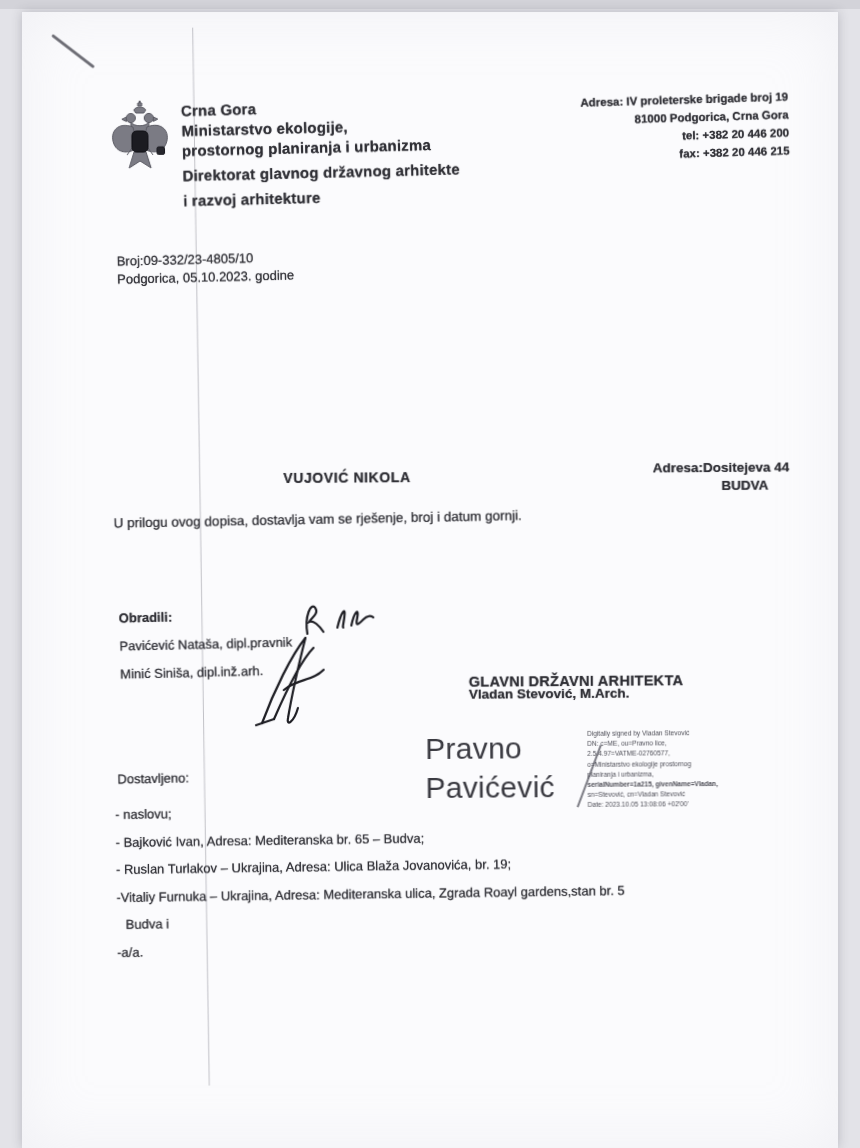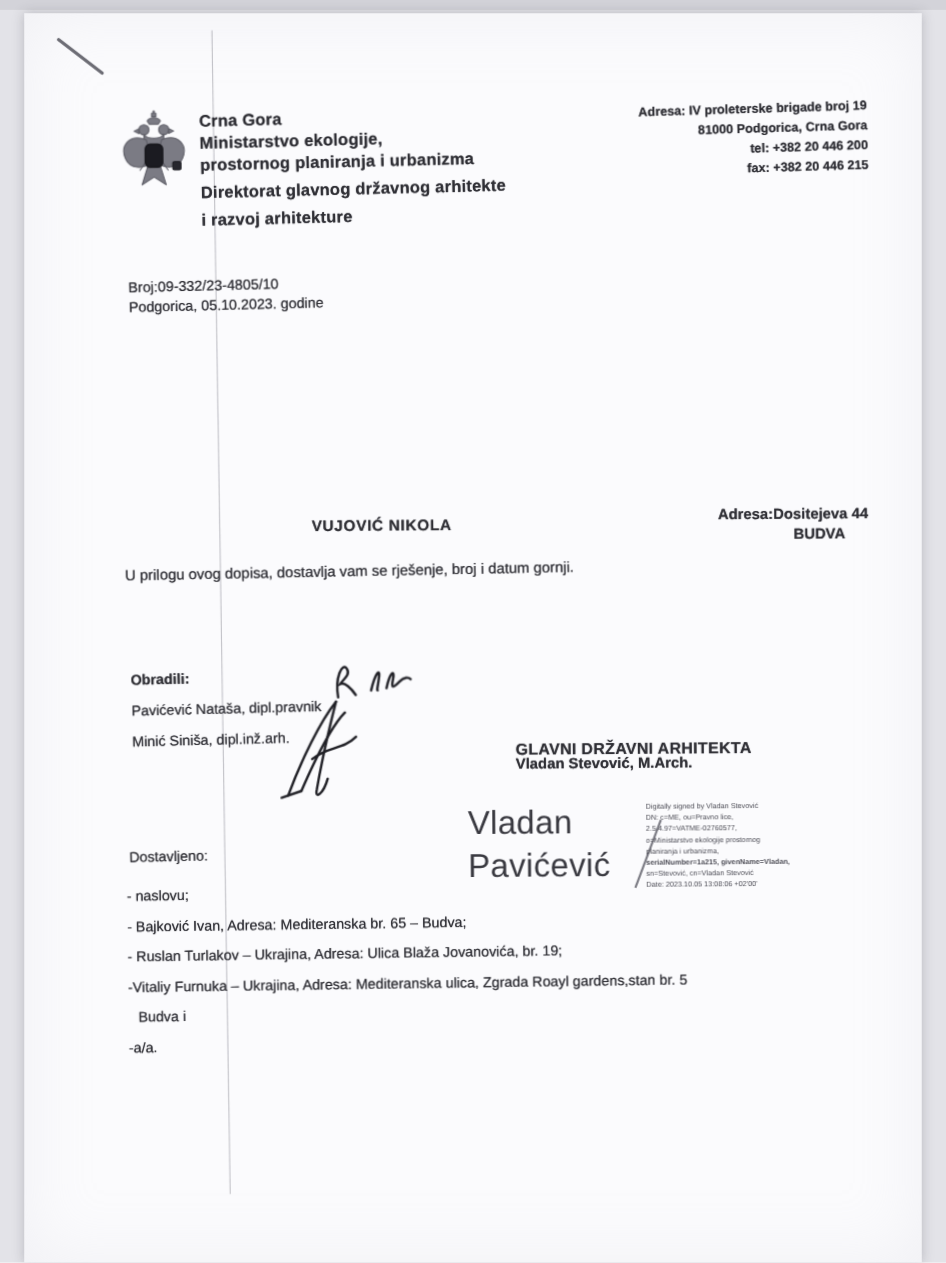--- a/index.html
+++ b/index.html
@@ -169,21 +169,21 @@
         <path d="M40 61 C55 49 68 53 80 41"></path>
       </svg>
     </div>
 
     <div class="signer-block">
       <div class="signer-title txt">GLAVNI DRŽAVNI ARHITEKTA</div>
       <div class="signer-name txt">Vladan Stevović, M.Arch.</div>
     </div>
 
     <div class="big-sig">
-      <div style="position:relative">Vladan</div>
+      <div style="position:relative">Pravno</div>
       <div style="position:relative">Pavićević</div>
     </div>
     <div class="sig-slash"></div>
 
     <div class="sig-details">
       <div>Digitally signed by Vladan Stevović</div>
       <div>DN: c=ME, ou=Pravno lice,</div>
       <div>2.5.4.97=VATME-02760577,</div>
       <div>o=Ministarstvo ekologije prostornog</div>
       <div>planiranja i urbanizma,</div>

